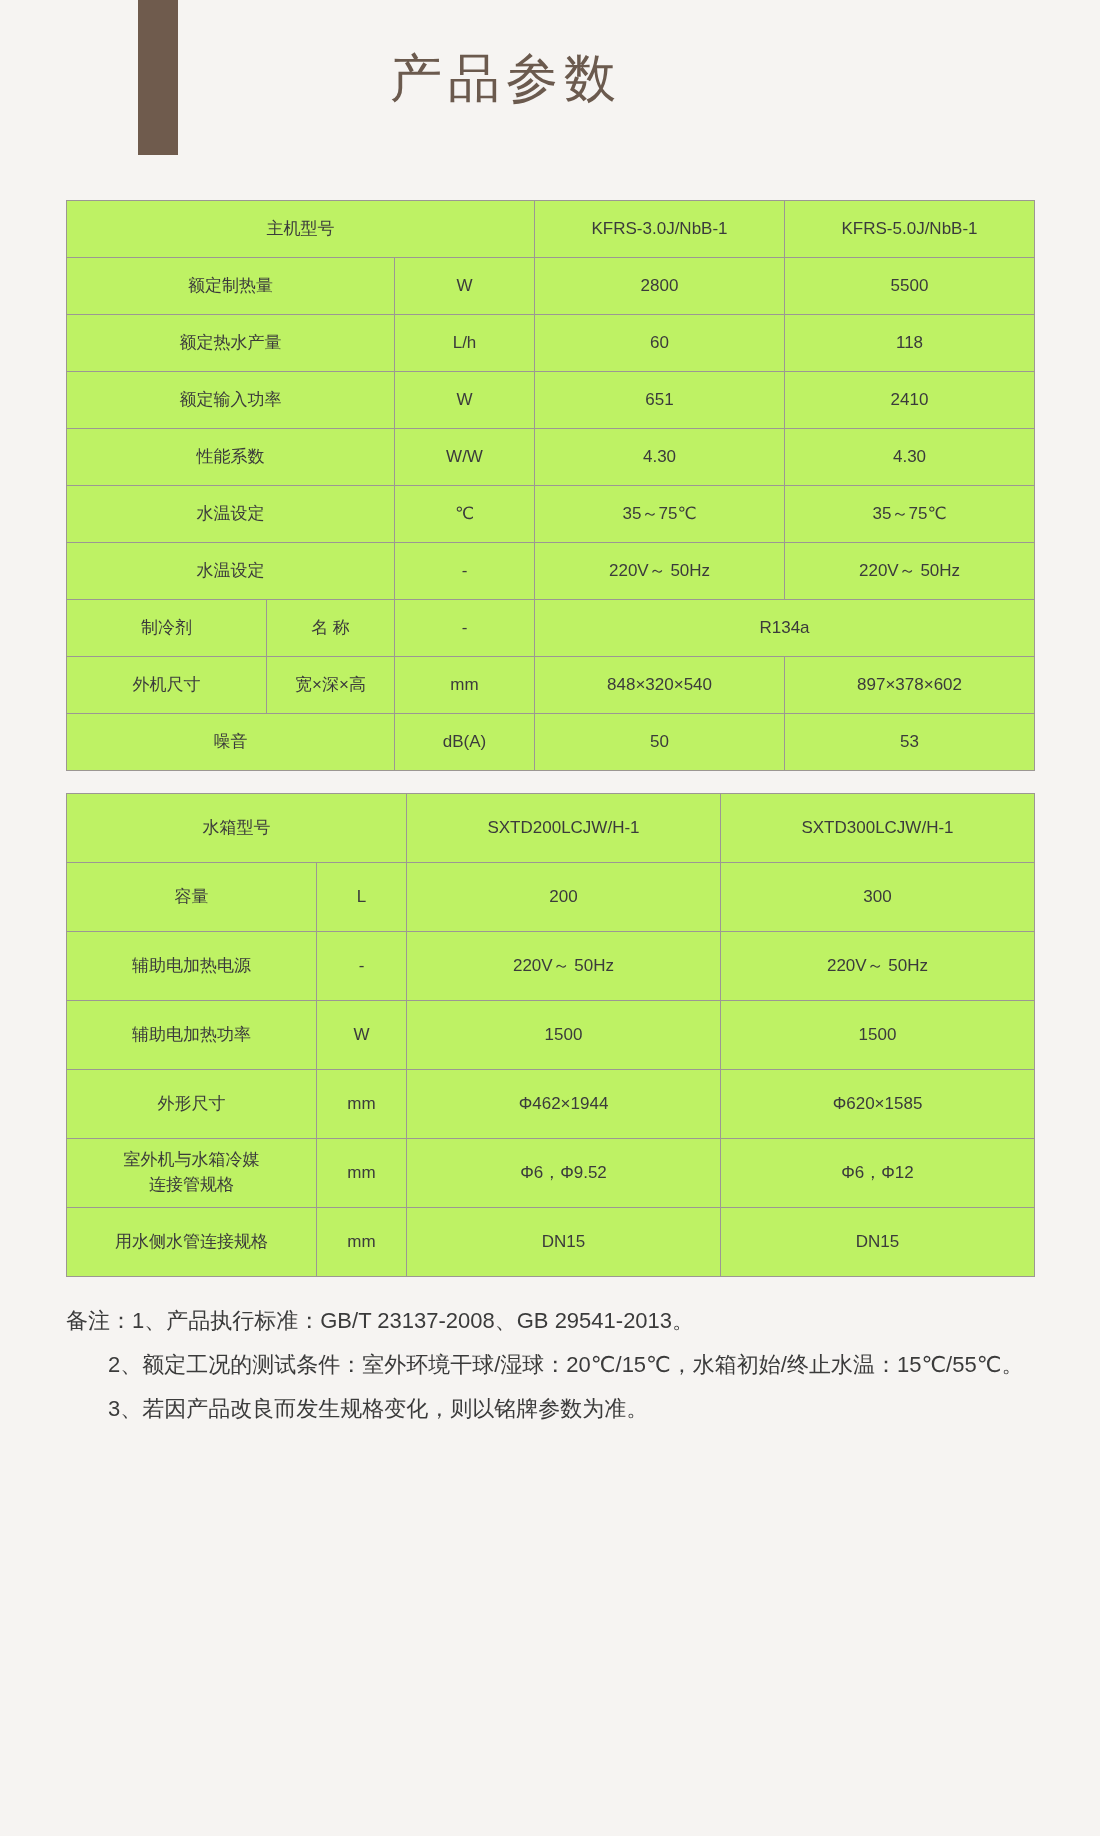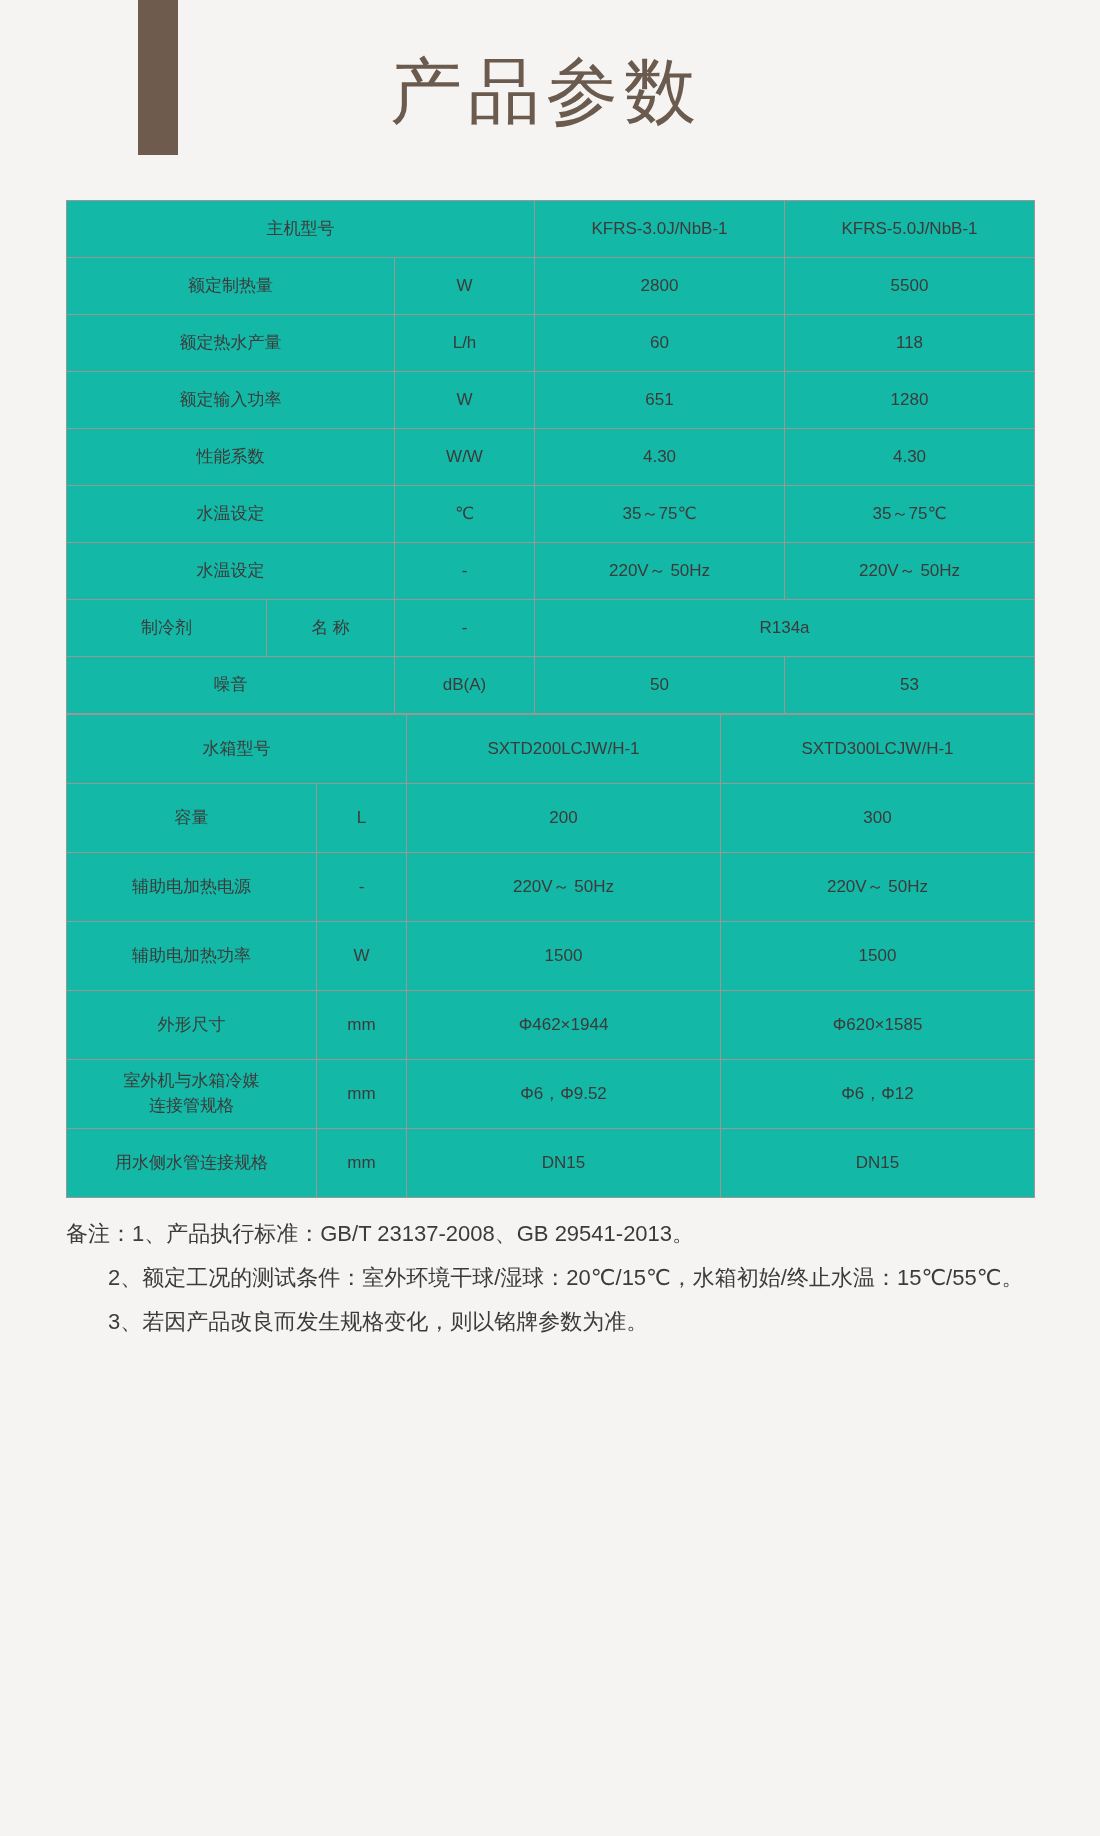--- a/index.html
+++ b/index.html
@@ -31,38 +31,39 @@
     left: 138px;
     top: 0px;
     width: 40px;
     height: 155px;
     background: #6f5b4d;
   }
   .header-title {
     position: absolute;
     left: 390px;
     top: 44px;
-    font-size: 72px;
+    font-size: 52px;
     letter-spacing: 6px;
     color: #6b5a4e;
     font-family: "DejaVu Sans", "Liberation Sans", sans-serif;
     font-weight: 400;
     white-space: nowrap;
   }
 
   
   .table-wrap {
     margin: 0 auto;
     width: 968px;
   }
   table.spec {
     width: 968px;
     border-collapse: collapse;
     table-layout: fixed;
-    background: #14b8a6;
+    background: #bef264;
+    margin-bottom: 22px;
   }
   table.spec td {
     border: 1px solid #9c9793;
     text-align: center;
     vertical-align: middle;
     font-size: 17px;
     color: #3b3b3b;
     padding: 6px 4px;
     line-height: 1.45;
     font-family: "Liberation Sans", "DejaVu Sans", sans-serif;
@@ -137,21 +138,21 @@
         <tr>
           <td colspan="2">额定热水产量</td>
           <td>L/h</td>
           <td>60</td>
           <td>118</td>
         </tr>
         <tr>
           <td colspan="2">额定输入功率</td>
           <td>W</td>
           <td>651</td>
-          <td>1280</td>
+          <td>2410</td>
         </tr>
         <tr>
           <td colspan="2">性能系数</td>
           <td>W/W</td>
           <td>4.30</td>
           <td>4.30</td>
         </tr>
         <tr>
           <td colspan="2">水温设定</td>
           <td>℃</td>
@@ -162,20 +163,27 @@
           <td colspan="2">水温设定</td>
           <td>-</td>
           <td>220V～ 50Hz</td>
           <td>220V～ 50Hz</td>
         </tr>
         <tr>
           <td>制冷剂</td>
           <td>名 称</td>
           <td>-</td>
           <td colspan="2">R134a</td>
+        </tr>
+        <tr>
+          <td>外机尺寸</td>
+          <td>宽×深×高</td>
+          <td>mm</td>
+          <td>848×320×540</td>
+          <td>897×378×602</td>
         </tr>
         <tr>
           <td colspan="2">噪音</td>
           <td>dB(A)</td>
           <td>50</td>
           <td>53</td>
         </tr>
       </tbody>
     </table>
 

